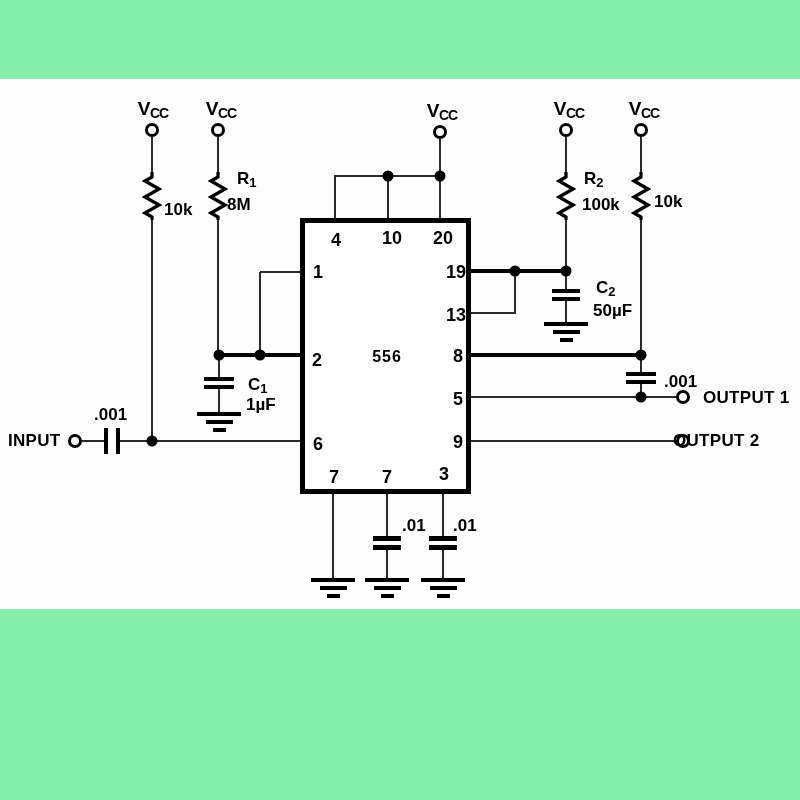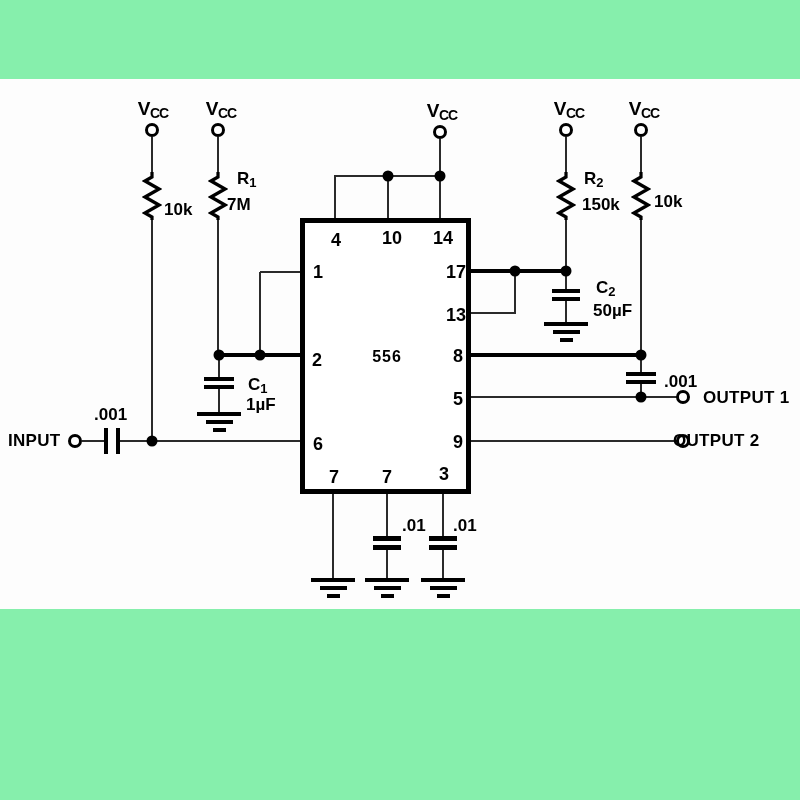--- a/index.html
+++ b/index.html
@@ -99,35 +99,35 @@
     </svg>
   <svg class="res" style="left:556px;top:172px" width="20" height="48" viewBox="0 0 20 48">
       <polyline points="10,0 10,5 3,9 17,17 3,25 17,33 3,41 10,45 10,48" fill="none" stroke="#000" stroke-width="3.2"></polyline>
     </svg>
   <svg class="res" style="left:631px;top:172px" width="20" height="48" viewBox="0 0 20 48">
       <polyline points="10,0 10,5 3,9 17,17 3,25 17,33 3,41 10,45 10,48" fill="none" stroke="#000" stroke-width="3.2"></polyline>
     </svg>
 
   <div class="val" style="left:164px;top:200px">10k</div>
   <div class="cname" style="left:237px;top:169px"><span>R</span><sub>1</sub></div>
-  <div class="val" style="left:227px;top:195px">7M</div>
+  <div class="val" style="left:227px;top:195px">8M</div>
   <div class="cname" style="left:584px;top:169px"><span>R</span><sub>2</sub></div>
-  <div class="val" style="left:582px;top:195px">150k</div>
+  <div class="val" style="left:582px;top:195px">100k</div>
   <div class="val" style="left:654px;top:192px">10k</div>
 
   <div class="ic"></div>
   <div class="part" style="left:387px;top:357px">556</div>
 
   <div class="pin" style="left:336px;top:240px">4</div>
   <div class="pin" style="left:392px;top:238px">10</div>
-  <div class="pin" style="left:443px;top:238px">14</div>
+  <div class="pin" style="left:443px;top:238px">20</div>
   <div class="pin" style="left:318px;top:272px">1</div>
   <div class="pin" style="left:317px;top:360px">2</div>
   <div class="pin" style="left:318px;top:444px">6</div>
-  <div class="pin" style="left:456px;top:272px">17</div>
+  <div class="pin" style="left:456px;top:272px">19</div>
   <div class="pin" style="left:456px;top:315px">13</div>
   <div class="pin" style="left:458px;top:356px">8</div>
   <div class="pin" style="left:458px;top:399px">5</div>
   <div class="pin" style="left:458px;top:442px">9</div>
   <div class="pin" style="left:334px;top:477px">7</div>
   <div class="pin" style="left:387px;top:477px">7</div>
   <div class="pin" style="left:444px;top:474px">3</div>
 
   <i class="cp" style="left:104px;top:428px;width:4px;height:26px"></i>
   <i class="cp" style="left:116px;top:428px;width:4px;height:26px"></i>

